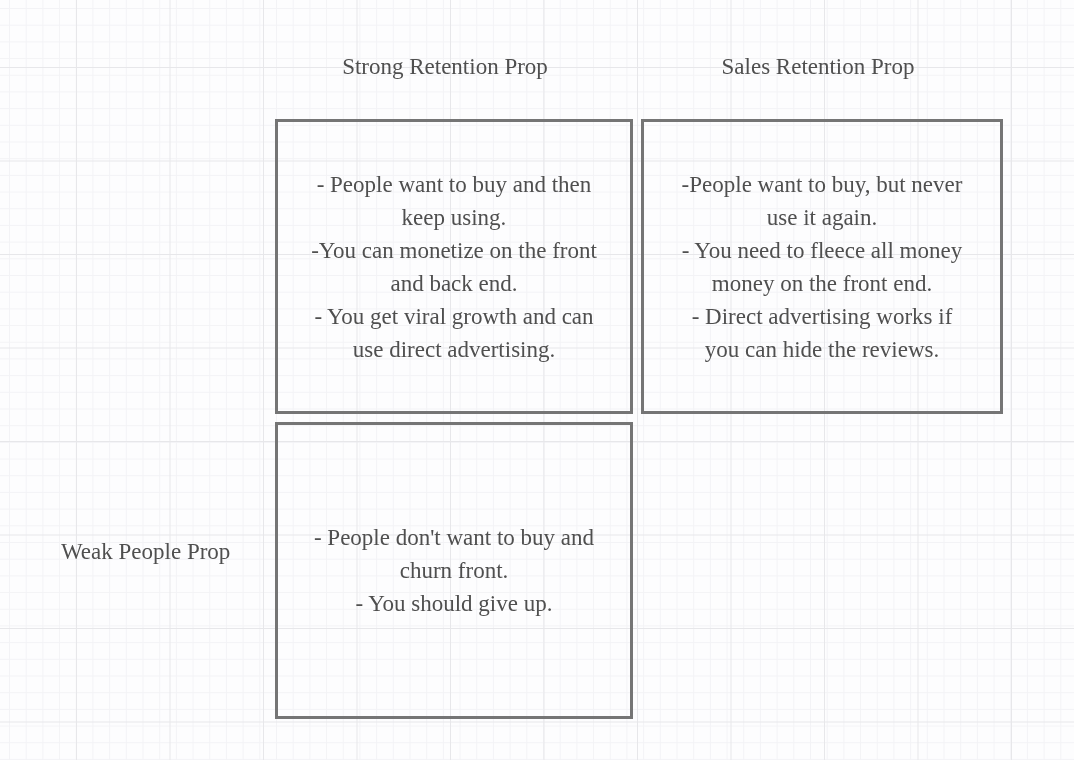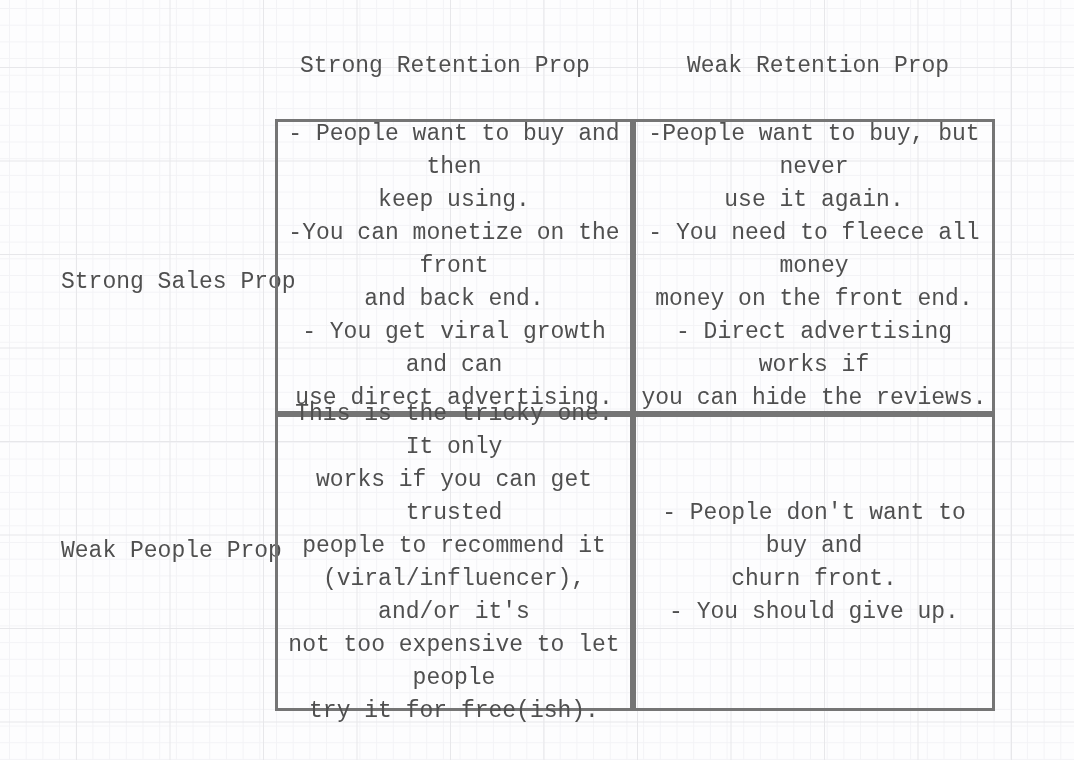--- a/index.html
+++ b/index.html
@@ -9,21 +9,21 @@
     height: 760px;
     overflow: hidden;
     background-color: #fdfdfe;
     background-image:
       linear-gradient(to right, #e7e7ea 1px, transparent 1px),
       linear-gradient(to bottom, #e7e7ea 1px, transparent 1px),
       linear-gradient(to right, #f3f3f6 1px, transparent 1px),
       linear-gradient(to bottom, #f3f3f6 1px, transparent 1px);
     background-size: 93.5px 93.5px, 93.5px 93.5px, 16.7px 16.7px, 16.7px 16.7px;
     background-position: 76px 0px, 0px 67px, 9px 0px, 0px 8px;
-    font-family: Liberation Mono, monospace;
+    font-family: Liberation Serif, serif;
     color: #4f4f4f;
   }
 
   .col-header {
     position: absolute;
     top: 50px;
     text-align: center;
     font-size: 23px;
     line-height: 33px;
     white-space: nowrap;
@@ -43,20 +43,21 @@
 
   .matrix {
     position: absolute;
     left: 275px;
     top: 119px;
     width: 720px;
     height: 592px;
     display: grid;
     grid-template-columns: 358px 362px;
     grid-template-rows: 295px 297px;
+    gap: 8px;
   }
   .cell {
     box-sizing: border-box;
     border: 3px solid #757575;
     display: flex;
     align-items: center;
     justify-content: center;
     background: transparent;
   }
   .cell-text {
@@ -67,23 +68,22 @@
     padding: 0 2px;
   }
 </style>
 </head>
 <body>
 
 <div class="canvas">
 
   <div class="col-header c1">Strong Retention Prop</div>
 
-  <div class="col-header c2">Weak Retention Prop</div>
+  <div class="col-header c2">Sales Retention Prop</div>
 
-  <div class="row-header r1">Strong Sales Prop</div>
 
   <div class="row-header r2">Weak People Prop</div>
 
   <div class="matrix">
 
     <div class="cell">
       <div class="cell-text">- People want to buy and then
 keep using.
 -You can monetize on the front
 and back end.
@@ -93,28 +93,20 @@
 
     <div class="cell">
       <div class="cell-text">-People want to buy, but never
 use it again.
 - You need to fleece all money
 money on the front end.
 - Direct advertising works if
 you can hide the reviews.</div>
     </div>
 
-    <div class="cell">
-      <div class="cell-text">This is the tricky one. It only
-works if you can get trusted
-people to recommend it
-(viral/influencer), and/or it's
-not too expensive to let people
-try it for free(ish).</div>
-    </div>
 
     <div class="cell">
       <div class="cell-text">- People don't want to buy and
 churn front.
 - You should give up.</div>
     </div>
 
   </div>
 </div>
 

